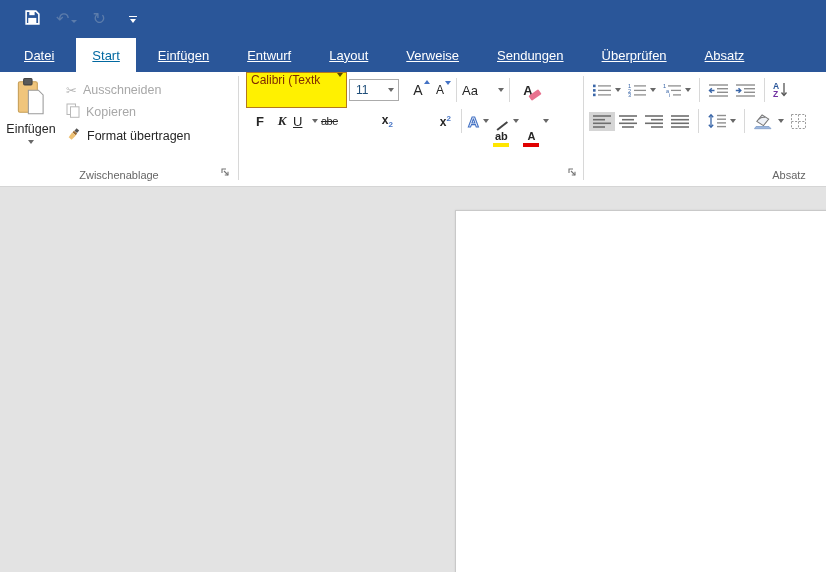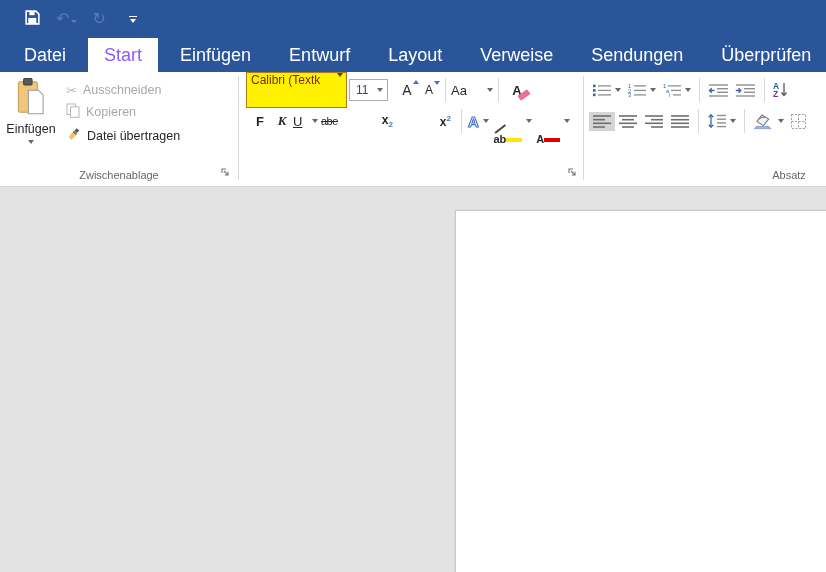--- a/index.html
+++ b/index.html
@@ -12,22 +12,22 @@
   .qat { display: flex; align-items: center; gap: 15px; }
   .qat-btn { display: flex; align-items: center; gap: 2px; cursor: default; }
   .undo-glyph, .redo-glyph { font-size: 16px; color: #5c7cab; line-height: 1; }
   .qat-caret-dim { width:0;height:0;border-left:3px solid transparent;border-right:3px solid transparent;border-top:3.5px solid #5c7cab; margin-top: 4px;}
   .qat-more { display:flex; flex-direction:column; align-items:center; gap:2px; margin-left: 8px;}
   .qat-more .bar { width: 8px; height: 0; border-top: 1.6px solid #fff; }
   .qat-more .tri { width:0;height:0;border-left:3.5px solid transparent;border-right:3.5px solid transparent;border-top:4px solid #fff; }
 
   
   .tabrow { height: 34px; background: #2a5699; display: flex; align-items: stretch; padding-left: 8px; flex: none; }
-  .tab { color: #fff; font-size: 18px; display: flex; align-items: center; padding: 0 16px; margin-right: 6px; cursor: default; }
-  .tab.selected { background: #fff; color: #8b5cf6; }
+  .tab { color: #fff; font-size: 13px; display: flex; align-items: center; padding: 0 16px; margin-right: 6px; cursor: default; text-decoration: underline; }
+  .tab.selected { background: #fff; color: #0369a1; }
 
   
   .ribbon { height: 115px; background: #fff; border-bottom: 1px solid #d5d5d5; display: flex; flex: none; position: relative; }
   .rgroup { position: relative; display: flex; flex-direction: column; }
   .rgroup-label { position: absolute; bottom: 5px; left: 0; right: 0; text-align: center; font-size: 11px; color: #666; }
   .gsep { width: 1px; background: #d8d8d8; margin: 4px 0 6px 0; flex: none; }
   .launcher { position: absolute; bottom: 5px; cursor: default; }
   .caret { width:0;height:0;border-left:3.5px solid transparent;border-right:3.5px solid transparent;border-top:4px solid #686868; flex:none; }
   .mdiv { width: 1px; height: 24px; background: #d8d8d8; margin: 0 5px; flex: none; align-self: center; }
 
@@ -42,39 +42,39 @@
   .sbtn.disabled { color: #a8a8a8; }
   .sbtn.enabled { color: #262626; }
 
   
   .g-font { width: 344px; }
   .font-row1 { display: flex; align-items: center; height: 30px; padding-left: 7px; margin-top: 3px; }
   .font-row2 { display: flex; align-items: center; height: 30px; padding-left: 10px; margin-top: 1px; }
   .fname-box { width: 101px; height: 36px; background: #fff100; border: 1px solid #b3791d; display: flex; padding: 0 3px 0 4px; cursor: default; }
   .fname-box .txt { flex: 1; font-size: 12px; color: #7f2b00; white-space: nowrap; overflow: hidden; }
   .fname-box .caret { border-top-color: #5a4a00; }
-  .fsize-box { width: 39px; height: 22px; background: #fff; border: 1px solid #ababab; display: flex; align-items: center; padding: 0 4px 0 6px; margin-left: 2px; cursor: default; }
+  .fsize-box { width: 50px; height: 22px; background: #fff; border: 1px solid #ababab; display: flex; align-items: center; padding: 0 4px 0 6px; margin-left: 2px; cursor: default; }
   .fsize-box .txt { flex: 1; font-size: 12px; color: #1f4e79; }
   .ibtn { display: flex; align-items: center; justify-content: center; min-width: 22px; height: 24px; cursor: default; color: #262626; }
   .grow-shrink { position: relative; font-size: 14px; color: #262626; }
   .grow-shrink .tick { position: absolute; top: -2px; right: -7px; width:0;height:0;
     border-left:3px solid transparent;border-right:3px solid transparent; }
   .tick.up { border-bottom: 4px solid #4472c4; }
   .tick.down { border-top: 4px solid #4472c4; }
   .aa-btn { font-size: 13px; color: #262626; display:flex; align-items:center; gap:20px; }
   .eraser-wrap { position: relative; font-size: 13px; font-weight: bold; color: #262626; }
   .eraser { position: absolute; right: -8px; bottom: 0px; width: 12px; height: 6px; background: #e8728f; transform: rotate(-35deg); border-radius: 1px; }
   .fx-bold { font-weight: bold; font-size: 13px; }
   .fx-italic { font-family: "Liberation Serif", serif; font-style: italic; font-weight: bold; font-size: 13px; }
   .fx-underline { font-size: 13px; text-decoration: underline; }
   .fx-strike { font-size: 11px; text-decoration: line-through; letter-spacing: -0.5px; text-align: right; }
   .fx-subsup { font-size: 12px; font-weight: bold; margin-left: 36px; }
   .fx-subsup .mark { font-size: 8px; color: #4472c4; font-weight: bold; }
   .fx-effects { font-size: 15px; font-weight: bold; color: #fff; -webkit-text-stroke: 1.1px #4472c4; }
-  .bar-btn { display: flex; flex-direction: row; align-items: center; line-height: 1; margin-top: 36px; }
+  .bar-btn { display: flex; flex-direction: column; align-items: center; line-height: 1; margin-top: 36px; }
   .bar-btn .t { font-size: 11px; font-weight: bold; color: #262626; }
   .bar-btn .bar { width: 16px; height: 4px; margin-top: 1px; }
   .hl-slash { position: relative; }
   .hl-slash::after { content:""; position:absolute; left: 2px; top: -2px; width: 13px; height: 1.6px; background:#444; transform: rotate(-38deg); transform-origin: left center; }
 
   
   .g-para { flex: 1; }
   .para-row1 { display: flex; align-items: center; height: 30px; padding-left: 5px; margin-top: 3px; }
   .para-row2 { display: flex; align-items: center; height: 30px; padding-left: 5px; margin-top: 1px; }
   .pbtn { display: flex; align-items: center; gap: 3px; padding: 2px 3px; cursor: default; }
@@ -162,21 +162,21 @@
           <div class="sbtn enabled">
             <span>
               <svg width="15" height="15" viewBox="0 0 15 15">
                 <g transform="rotate(40 7 8)">
                   <rect x="5.4" y="0.5" width="3.4" height="3.4" fill="#555"></rect>
                   <rect x="5.0" y="4.2" width="4.2" height="2.2" fill="#9c6b31"></rect>
                   <path d="M4.6 6.6 h5 l-0.6 6 h-3.8 z" fill="#eec173"></path>
                 </g>
               </svg>
             </span>
-            <span>Datei übertragen</span>
+            <span>Format übertragen</span>
           </div>
         </div>
       </div>
       <div class="rgroup-label">Zwischenablage</div>
       <div class="launcher" style="right:8px;">
         <svg width="10" height="10" viewBox="0 0 10 10">
           <path d="M2 6 V2 H6" fill="none" stroke="#757575" stroke-width="1.1"></path>
           <path d="M4 4 L8 8" stroke="#757575" stroke-width="1.1"></path>
           <path d="M8 4.8 V8 H4.8" fill="none" stroke="#757575" stroke-width="1.1"></path>
         </svg>

